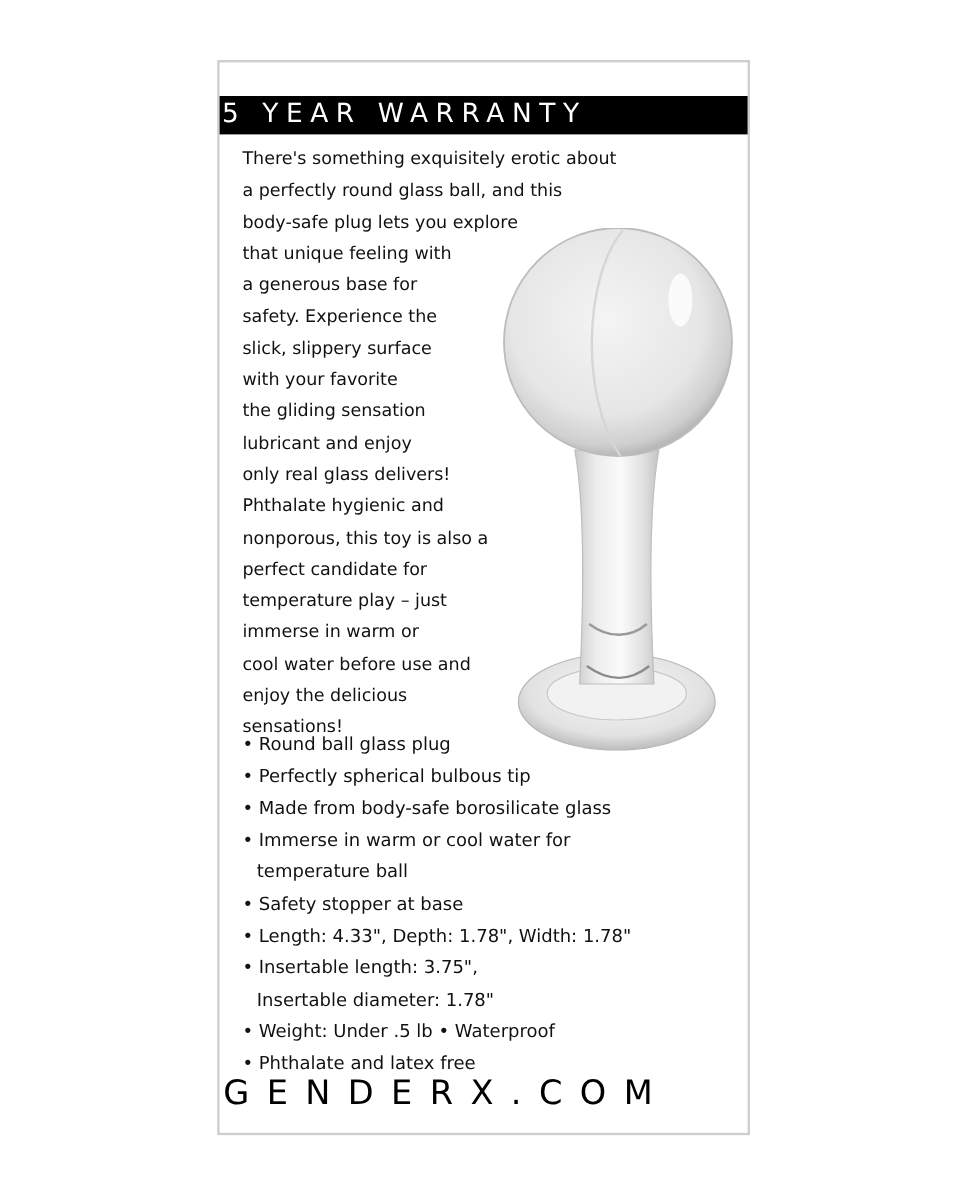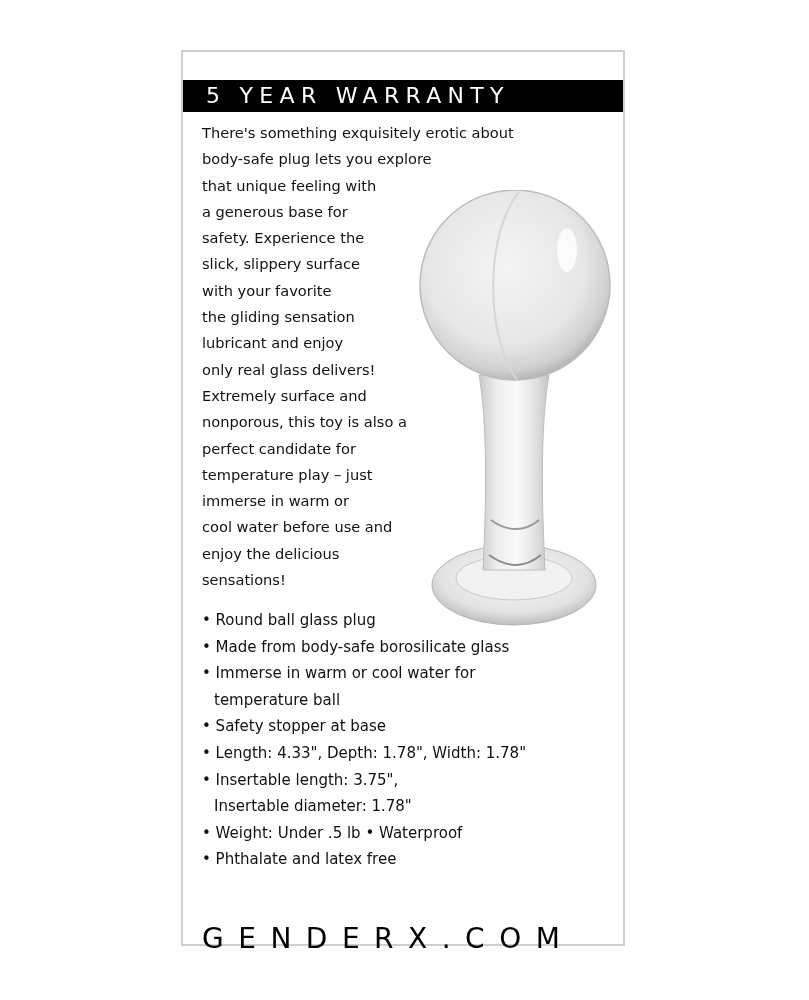--- a/index.html
+++ b/index.html
@@ -12,63 +12,63 @@
   .card {
     position: absolute; left: 181px; top: 50px;
     width: 444px; height: 896px;
     border: 2px solid #cfcfcf; box-sizing: border-box;
     background: #fff;
   }
   .banner {
     position: absolute; left: 0; right: 0; top: 28px; height: 32px;
     background: #000; color: #fff;
     font-size: 22px; letter-spacing: 6.3px; line-height: 32px;
-    padding-left: 23px; white-space: nowrap;
+    padding-left: 2px; white-space: nowrap;
   }
   .desc {
     position: absolute; left: 19px; top: 68px; width: 260px;
     font-size: 14.6px; line-height: 26.3px; margin: 0;
   }
   .desc span { display: block; white-space: nowrap; }
   .product {
     position: absolute; left: 234px; top: 138px;
     width: 200px; height: 440px;
   }
   .features {
     position: absolute; left: 19px; top: 555px; width: 420px;
     margin: 0; padding: 0; list-style: none;
     font-size: 15px; line-height: 26.6px;
   }
   .features li { white-space: nowrap; }
   .features .cont { padding-left: 12px; }
   .footer {
-    position: absolute; left: 19px; top: 842px;
+    position: absolute; left: 3px; top: 842px;
     font-size: 28px; letter-spacing: 14.5px; white-space: nowrap;
     color: #000;
-    margin-top: 28px;
   }
 </style>
 </head>
 <body>
 
 <div class="card">
   <div class="banner">5 YEAR WARRANTY</div>
 
   <p class="desc">
     <span>There's something exquisitely erotic about</span>
+    <span>a perfectly round glass ball, and this</span>
     <span>body-safe plug lets you explore</span>
     <span>that unique feeling  with</span>
     <span>a generous base for</span>
     <span>safety. Experience the</span>
     <span>slick, slippery surface</span>
     <span>with your favorite</span>
     <span>the gliding sensation</span>
     <span>lubricant and enjoy</span>
     <span>only real glass delivers!</span>
-    <span>Extremely surface and</span>
+    <span>Phthalate hygienic and</span>
     <span>nonporous, this toy is also a</span>
     <span>perfect candidate for</span>
     <span>temperature play – just</span>
     <span>immerse in warm or</span>
     <span>cool water before use and</span>
     <span>enjoy the delicious</span>
     <span>sensations!</span>
   </p>
 
   <svg class="product" viewBox="0 0 200 440" xmlns="http://www.w3.org/2000/svg" aria-label="Clear round ball glass plug with flared base">
@@ -100,20 +100,21 @@
     <path d="M74 330 C90 342, 108 342, 122 330" fill="none" stroke="#9a9a9a" stroke-width="2"></path>
     <path d="M72 365 C90 378, 108 378, 124 365" fill="none" stroke="#8c8c8c" stroke-width="2"></path>
 
     <circle cx="98" cy="95" r="95" fill="url(#ballG)" stroke="#bcbcbc" stroke-width="1.5"></circle>
     <path d="M102 2 C70 40, 66 140, 100 190" fill="none" stroke="#d6d6d6" stroke-width="2"></path>
     <ellipse cx="150" cy="60" rx="10" ry="22" fill="#ffffff" opacity="0.8"></ellipse>
   </svg>
 
   <ul class="features">
     <li>• Round ball glass plug</li>
+    <li>• Perfectly spherical bulbous tip</li>
     <li>• Made from body-safe borosilicate glass</li>
     <li>• Immerse in warm or cool water for</li>
     <li class="cont">temperature ball</li>
     <li>• Safety stopper at base</li>
     <li>• Length: 4.33", Depth: 1.78", Width: 1.78"</li>
     <li>• Insertable length: 3.75",</li>
     <li class="cont">Insertable diameter: 1.78"</li>
     <li>• Weight: Under .5 lb • Waterproof</li>
     <li>• Phthalate and latex free</li>
   </ul>

